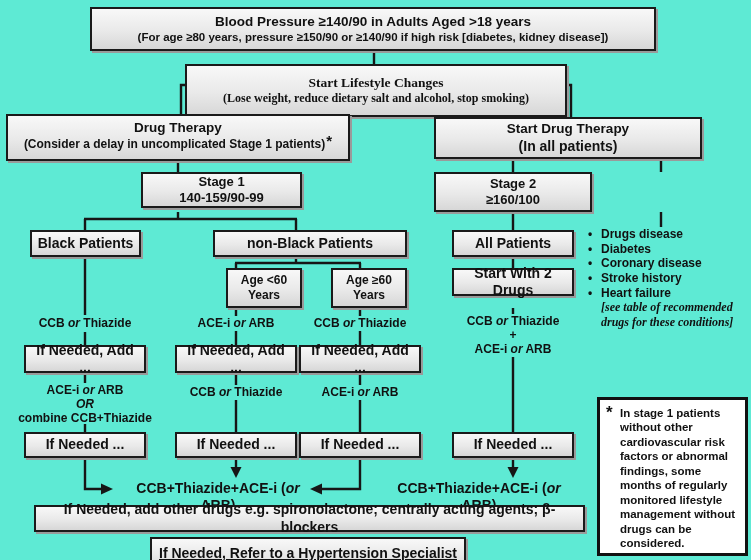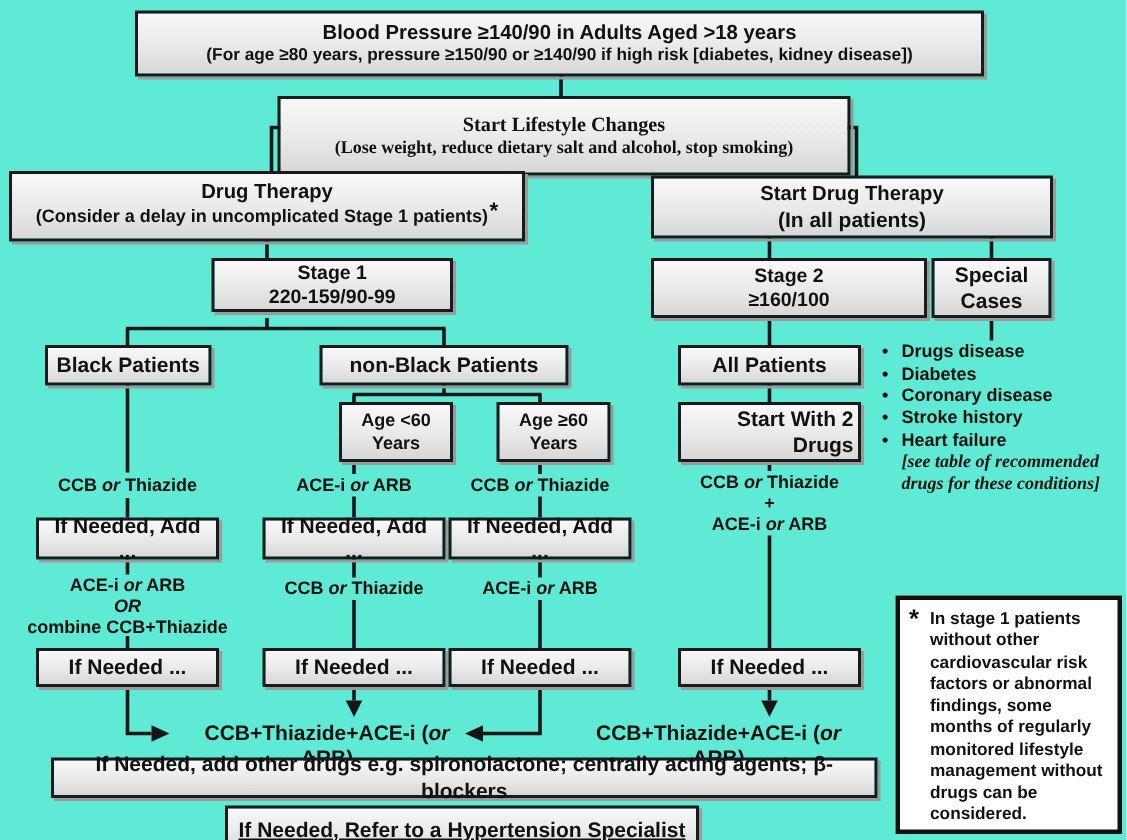--- a/index.html
+++ b/index.html
@@ -76,50 +76,46 @@
     </span>
   </div>
 
   <div class="bx" style="left:434px;top:117px;width:268px;height:42px;">
     <span class="f14">Start Drug Therapy</span>
     <span class="f125">(In all patients)</span>
   </div>
 
   <div class="bx" style="left:97px;top:172px;width:161px;height:36px;margin-left:44px;">
     <span class="f13">Stage 1</span>
-    <span class="f13">220-159/90-99</span>
+    <span class="f13">140-159/90-99</span>
   </div>
-  <div class="bx" style="left:434px;top:172px;width:184px;height:40px;">
+  <div class="bx" style="left:434px;top:172px;width:158px;height:40px;">
     <span class="f13">Stage 2</span>
     <span class="f13">≥160/100</span>
-  </div>
-  <div class="bx" style="left:621px;top:172px;width:80px;height:40px;">
-    <span class="f125">Special</span>
-    <span class="f125">Cases</span>
   </div>
 
   <div class="bx" style="left:30px;top:230px;width:111px;height:27px;">
     <span class="f125">Black Patients</span>
   </div>
-  <div class="bx" style="left:213px;top:230px;width:166px;height:27px;">
+  <div class="bx" style="left:213px;top:230px;width:194px;height:27px;">
     <span class="f125">non-Black Patients</span>
   </div>
   <div class="bx" style="left:452px;top:230px;width:122px;height:27px;">
     <span class="f125">All Patients</span>
   </div>
 
   <div class="bx" style="left:198px;top:268px;width:76px;height:40px;margin-left:28px;">
     <span class="f12">Age &lt;60</span>
     <span class="f12">Years</span>
   </div>
   <div class="bx" style="left:331px;top:268px;width:76px;height:40px;">
     <span class="f12">Age ≥60</span>
     <span class="f12">Years</span>
   </div>
-  <div class="bx" style="left:452px;top:268px;width:122px;height:40px;align-items:flex-end;">
+  <div class="bx" style="left:452px;top:268px;width:122px;height:28px;">
     <span class="f125">Start With 2</span>
     <span class="f125">Drugs</span>
   </div>
 
   <div class="sc-list">
     <div class="sc-item">
         <span class="dot">•</span>
         <span>Drugs disease</span>
       </div>
     <div class="sc-item">

